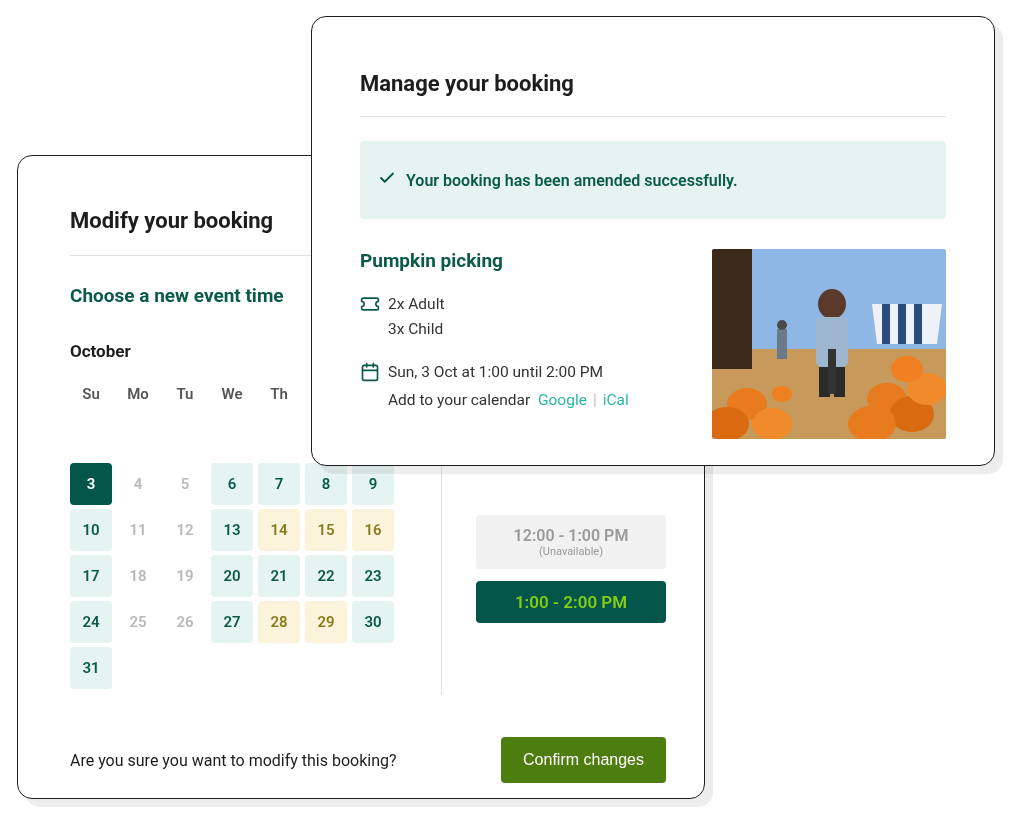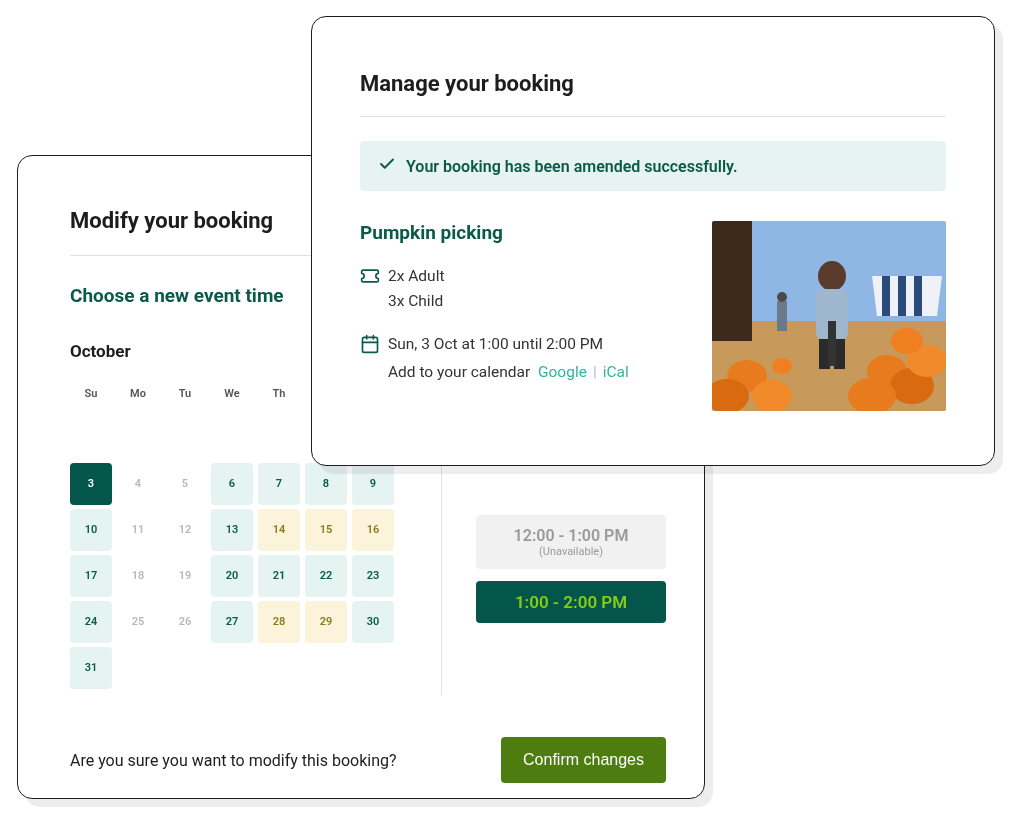--- a/index.html
+++ b/index.html
@@ -37,21 +37,21 @@
   }
   .month-name {
     font-size: 17px; font-weight: 700; color: #1d1d1d;
     margin-bottom: 18px;
   }
   .calendar {
     display: grid;
     grid-template-columns: repeat(7, 42px);
     column-gap: 5px;
     row-gap: 4px;
-    font-size: 11px;
+    font-size: 15px;
   }
   .dow {
     text-align: center;
     font-weight: 600;
     color: #555;
     height: 30px;
     line-height: 30px;
   }
   .day {
     width: 42px; height: 42px;
@@ -115,21 +115,21 @@
   .manage-title {
     font-size: 22px; font-weight: 700; color: #1d1d1d;
   }
   .hr2 {
     border: none; border-top: 1px solid #e2e2e2;
     margin: 20px 0 24px 0;
   }
   .success {
     background: #e6f3f0;
     border-radius: 4px;
-    padding: 14px 18px;
+    padding: 28px 18px;
     display: flex; align-items: center; gap: 10px;
     font-size: 16px; font-weight: 600; color: #0a5a4a;
     margin-bottom: 30px;
   }
   .details-row { display: flex; gap: 30px; }
   .details-left { flex: 1; }
   .event-name {
     font-size: 19px; font-weight: 700; color: #0a5a4a;
     margin-bottom: 20px;
   }

